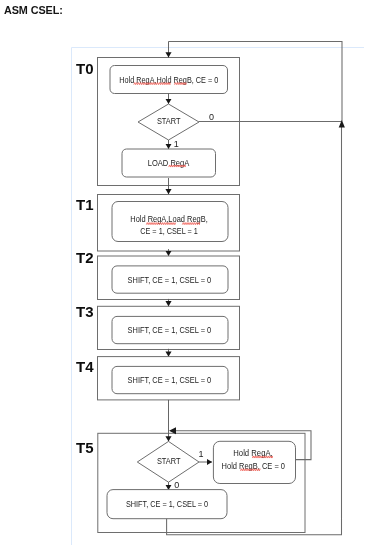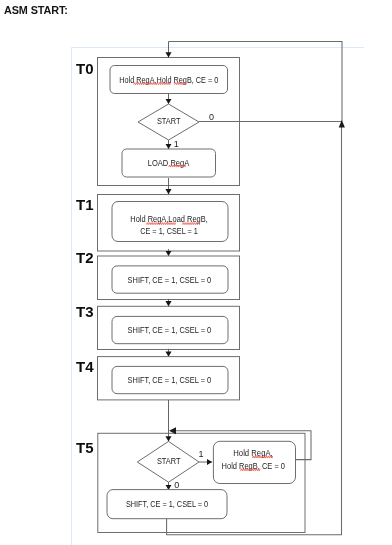--- a/index.html
+++ b/index.html
@@ -16,21 +16,21 @@
   .rbox{fill:#ffffff;stroke:#6e6e6e;stroke-width:1;}
   .dia{fill:#ffffff;stroke:#6e6e6e;stroke-width:1;}
   .ln{stroke:#6b6b6b;stroke-width:1.05;fill:none;}
   .lnk{stroke:#555;stroke-width:0.9;fill:none;}
   .pageb{fill:none;stroke:#dbe9fb;stroke-width:1;}
 </style>
 </head>
 <body>
 
 <div id="root">
-  <div id="heading">ASM START:</div>
+  <div id="heading">ASM CSEL:</div>
 
   <svg id="chart" width="392" height="545" viewBox="0 0 392 545">
     <defs>
       <marker id="ar" markerWidth="8" markerHeight="7" refX="5.2" refY="3.05" orient="auto" markerUnits="userSpaceOnUse">
         <path d="M0,0 L5.3,3.05 L0,6.1 z" fill="#161616"></path>
       </marker>
     </defs>
 
     <path class="pageb" d="M71.5,545 L71.5,47.5 L364,47.5"></path>
 

